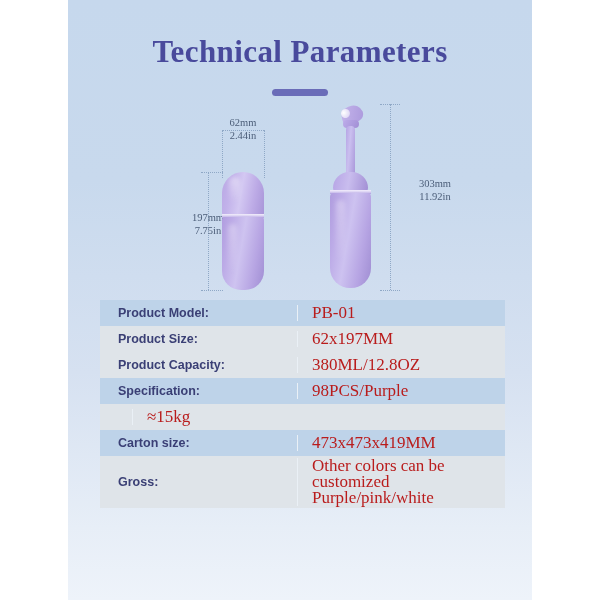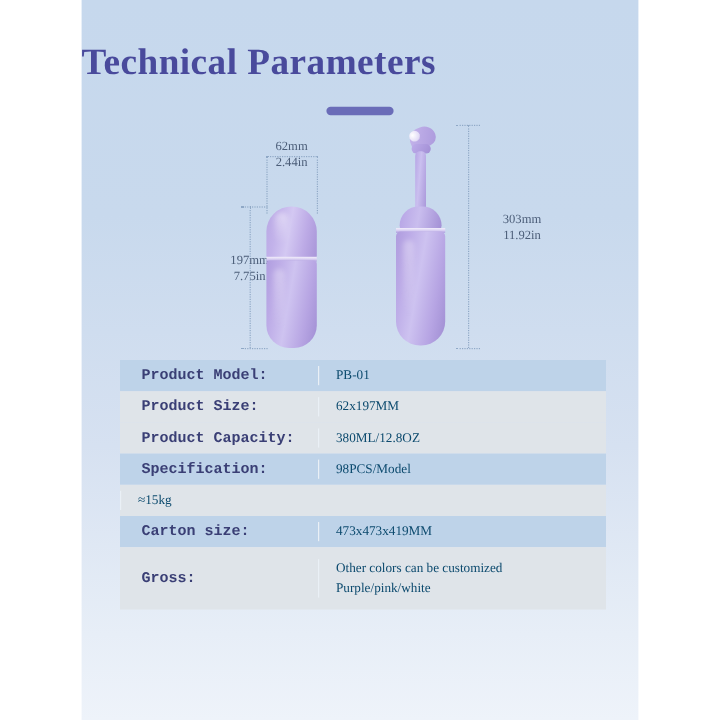--- a/index.html
+++ b/index.html
@@ -11,21 +11,21 @@
   #page{position:relative;width:600px;height:600px;background:#fff;}
 
   
   .panel{
     position:absolute;left:68px;top:0;width:464px;height:600px;
     background:linear-gradient(180deg,#c6d8ed 0%,#c8d9ed 30%,#d6e1f1 62%,#e7eef7 88%,#eef3fa 100%);
   }
 
   
   .title{
-    position:absolute;left:0;top:34px;width:464px;
+    position:absolute;left:0;top:34px;width:464px;text-align:center;
     font-family:"Liberation Serif", serif;
     font-size:31px;font-weight:700;color:#494a9c;letter-spacing:.4px;
     white-space:nowrap;
   }
   .title-rule{
     position:absolute;left:50%;top:89px;margin-left:-28px;
     width:56px;height:7px;border-radius:4px;background:#6a6cb8;
   }
 
   
@@ -109,29 +109,30 @@
   }
 
   
   .table{position:absolute;left:32px;top:300px;width:405px;}
   .row{display:flex;align-items:center;}
   .row.dark{background:#bed3e9;}
   .row.light{background:#dfe4e9;}
   .row.tall{min-height:52px;}
   .cell-label{
     width:165px;flex:none;padding:0 0 0 18px;box-sizing:border-box;
-    font-family:Liberation Mono, monospace;
+    font-family:Liberation Sans, sans-serif;
     font-size:12.5px;font-weight:700;color:#3a3f75;
   }
   .cell-value{
     flex:1;padding:0 0 0 14px;box-sizing:border-box;
     border-left:1px solid #eaf0f6;
     font-family:"Liberation Serif", serif;
-    font-size:11px;font-weight:400;color:#0c4a6e;
+    font-size:17px;font-weight:400;color:#b91c1c;
     line-height:16px;
+    margin-left:32px;
   }
   .row:not(.tall){height:26px;}
   .cell-value .ln{display:block;}
 </style>
 </head>
 <body>
 
 <div id="page">
   <div class="panel">
 
@@ -197,21 +198,21 @@
       </div>
 
 
       <div class="row light">
         <div class="cell-label">Product Capacity:</div>
         <div class="cell-value">380ML/12.8OZ</div>
       </div>
 
       <div class="row dark">
         <div class="cell-label">Specification:</div>
-        <div class="cell-value">98PCS/Model</div>
+        <div class="cell-value">98PCS/Purple</div>
       </div>
 
       <div class="row light">
         <div class="cell-value">≈15kg</div>
       </div>
 
       <div class="row dark">
         <div class="cell-label">Carton size:</div>
         <div class="cell-value">473x473x419MM</div>
       </div>

